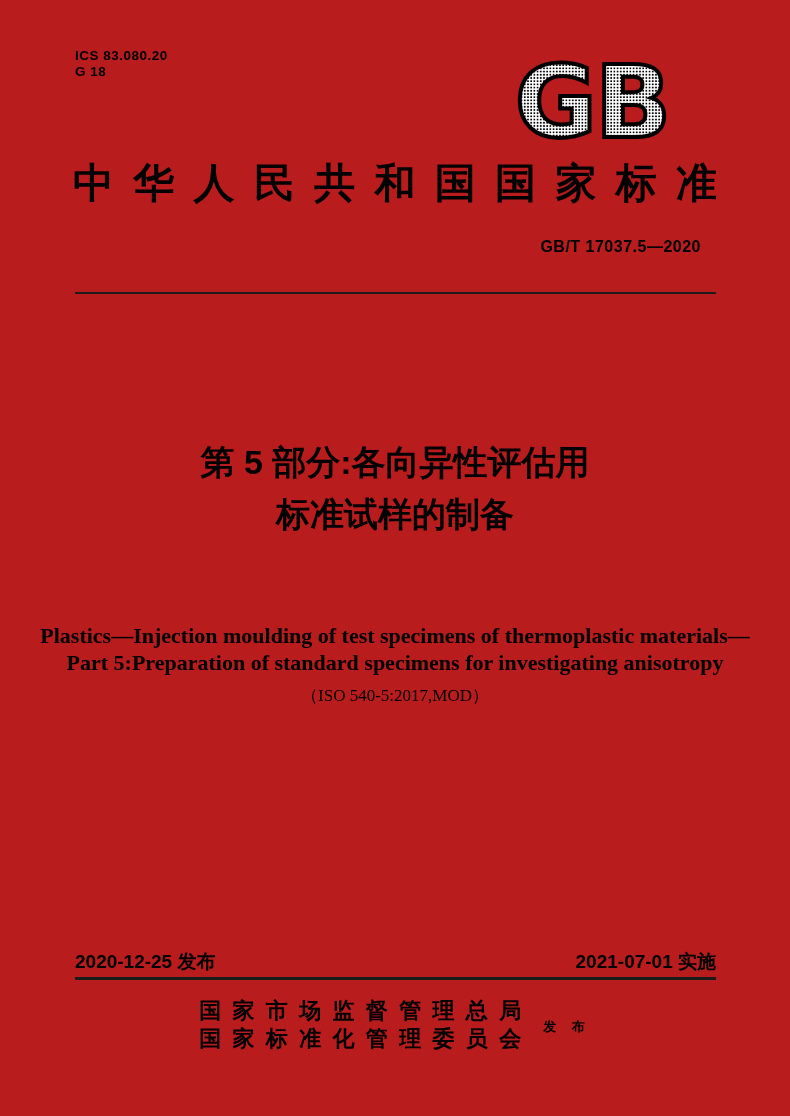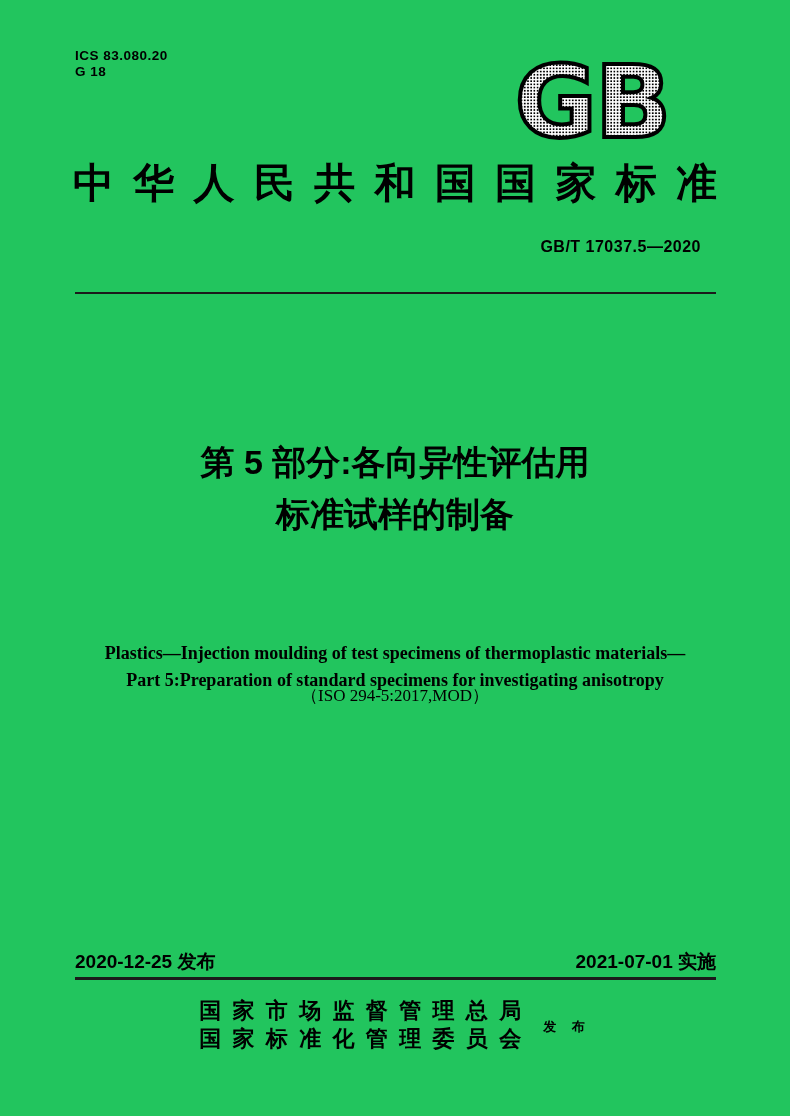--- a/index.html
+++ b/index.html
@@ -1,21 +1,21 @@
 <!DOCTYPE html>
 <html><head>
 <meta charset="utf-8">
 <style>
   html, body { margin: 0; padding: 0; background: #e8e8e8; }
   .page {
     position: relative;
     width: 790px;
     height: 1116px;
     margin: 0 auto;
-    background: #22c55e;
+    background: #b91c1c;
     color: #000;
     font-family: "Liberation Sans", sans-serif;
     overflow: hidden;
     text-decoration: underline;
   }
   .ics-block {
     position: absolute;
     top: 48px;
     left: 75px;
     font-size: 13.5px;
@@ -63,27 +63,27 @@
     top: 436px;
     left: 0;
     width: 100%;
     text-align: center;
     font-weight: bold;
     font-size: 34px;
     line-height: 52px;
   }
   .title-en {
     position: absolute;
-    top: 640px;
+    top: 622px;
     left: 0;
     width: 100%;
     text-align: center;
     font-family: "Liberation Serif", serif;
     font-weight: bold;
-    font-size: 18px;
+    font-size: 22px;
     line-height: 27px;
   }
   .iso-ref {
     position: absolute;
     top: 684px;
     left: 0;
     width: 100%;
     text-align: center;
     font-family: "Liberation Serif", serif;
     font-size: 17px;
@@ -169,21 +169,21 @@
   <div class="title-zh">
     <div>第 5 部分:各向异性评估用</div>
     <div>标准试样的制备</div>
   </div>
 
   <div class="title-en">
     <div>Plastics—Injection moulding of test specimens of thermoplastic materials—</div>
     <div>Part 5:Preparation of standard specimens for investigating anisotropy</div>
   </div>
 
-  <div class="iso-ref">（ISO 294-5:2017,MOD）</div>
+  <div class="iso-ref">（ISO 540-5:2017,MOD）</div>
 
   <div class="dates-row">
     <div>2020-12-25 发布</div>
     <div>2021-07-01 实施</div>
   </div>
 
   <div class="rule rule-bottom"></div>
 
   <div class="publisher-row">
     <div class="issuer-lines">

